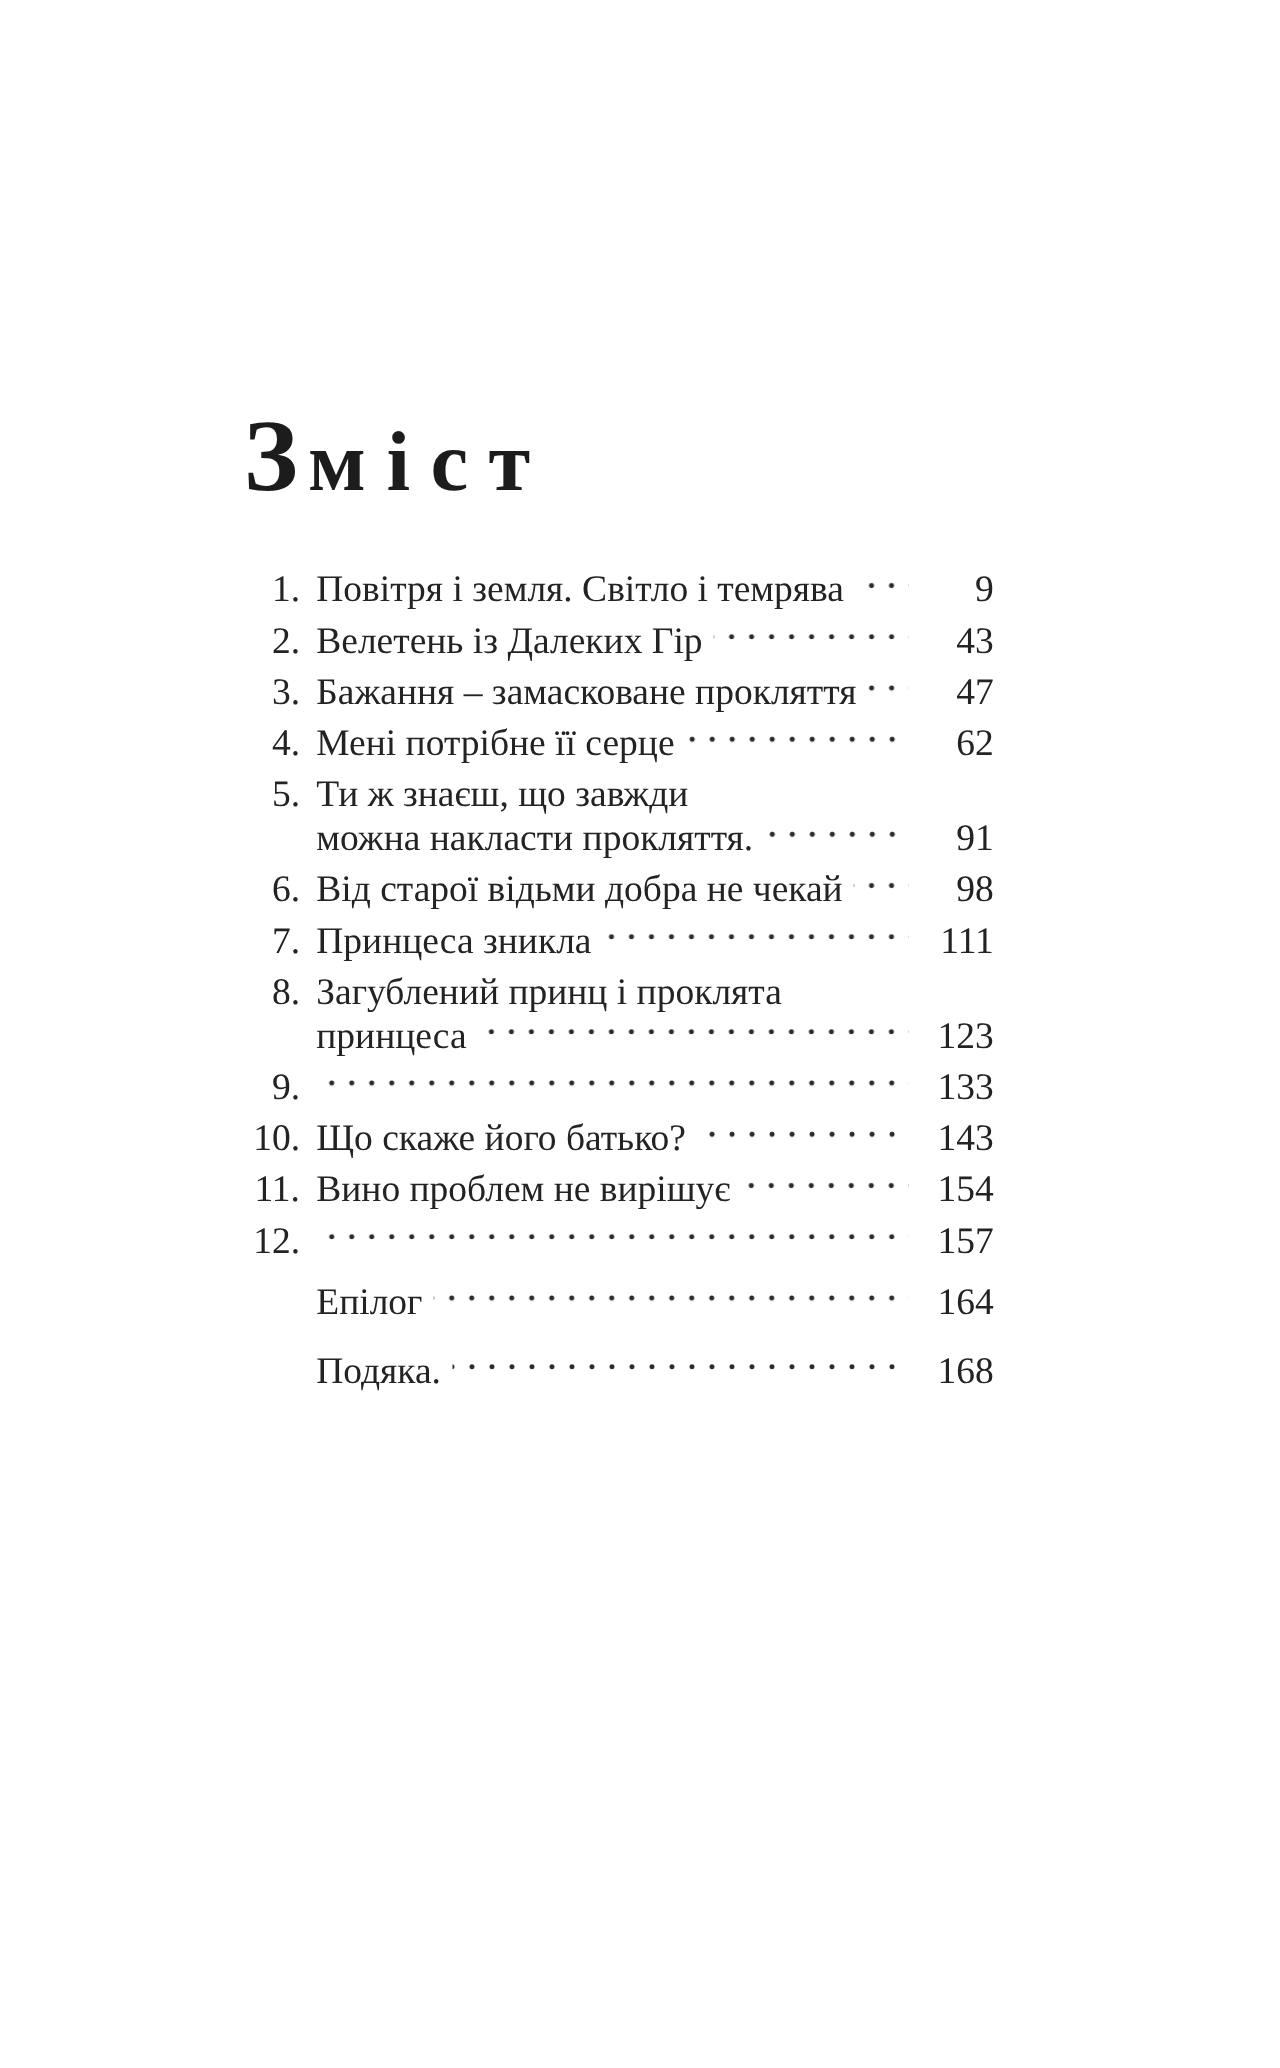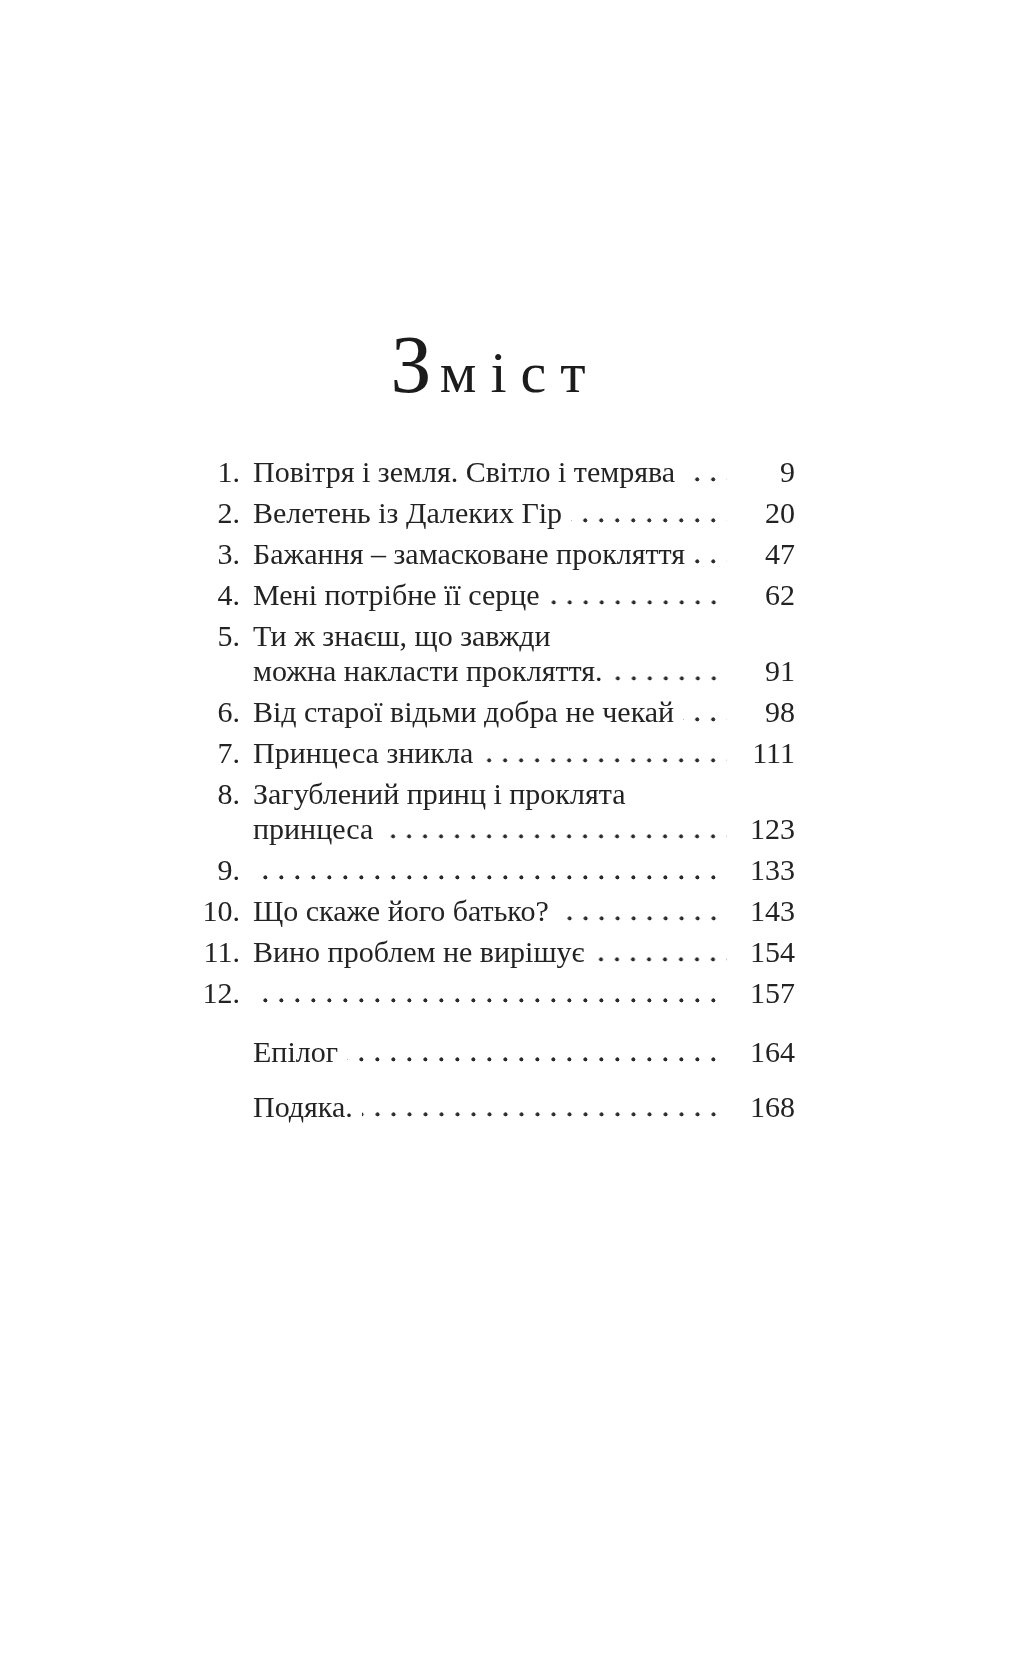--- a/index.html
+++ b/index.html
@@ -14,61 +14,61 @@
     font-family: "Liberation Serif", "DejaVu Serif", serif;
     color: #232323;
     overflow: hidden;
   }
   .page {
     padding: 0 229px 0 195px; 
   }
   
   .title {
     margin: 318px 0 0 0;
-    font-weight: 400;
-    text-align: center;
-    font-size: 58px;
+    font-weight: 700;
+    text-align: left;
+    font-size: 68px;
     line-height: 1.15;
     letter-spacing: 0.24em;
     color: #1c1c1c;
   }
   .title::first-letter {
     font-size: 82px;
     letter-spacing: 0.10em;
   }
   
   .toc {
     margin-top: 42px;
     font-size: 30px;
     line-height: 35px;
   }
   .toc-row {
     display: flex;
     align-items: flex-start;
     margin-bottom: 6px;
   }
-  .toc-row.gap-lg { margin-top: 24px; }
+  .toc-row.gap-lg { margin-top: 14px; }
   .toc-row.gap-sm { margin-top: 20px; }
   .toc-num {
     flex: none;
     width: 45px;
     text-align: right;
     white-space: nowrap;
   }
   .toc-body {
     flex: 1;
     margin-left: 13px;
     min-width: 0;
   }
   .toc-textline {
     white-space: nowrap;
   }
   .toc-lastline {
     display: flex;
-    align-items: flex-end;
+    align-items: center;
   }
   .toc-text {
     flex: none;
     white-space: nowrap;
   }
   .leader {
     flex: 1 1 auto;
     min-width: 18px;
     height: 5px;
     margin: 0 14px 7px 9px;
@@ -100,21 +100,21 @@
             <span class="toc-page">9</span>
           </div>
         </div>
   </div>
       <div class="toc-row">
     <span class="toc-num">2.</span>
     <div class="toc-body">
           <div class="toc-lastline">
             <span class="toc-text">Велетень із Далеких Гір</span>
             <span class="leader"></span>
-            <span class="toc-page">20</span>
+            <span class="toc-page">43</span>
           </div>
         </div>
   </div>
       <div class="toc-row">
     <span class="toc-num">3.</span>
     <div class="toc-body">
           <div class="toc-lastline">
             <span class="toc-text">Бажання – замасковане прокляття</span>
             <span class="leader"></span>
             <span class="toc-page">47</span>

